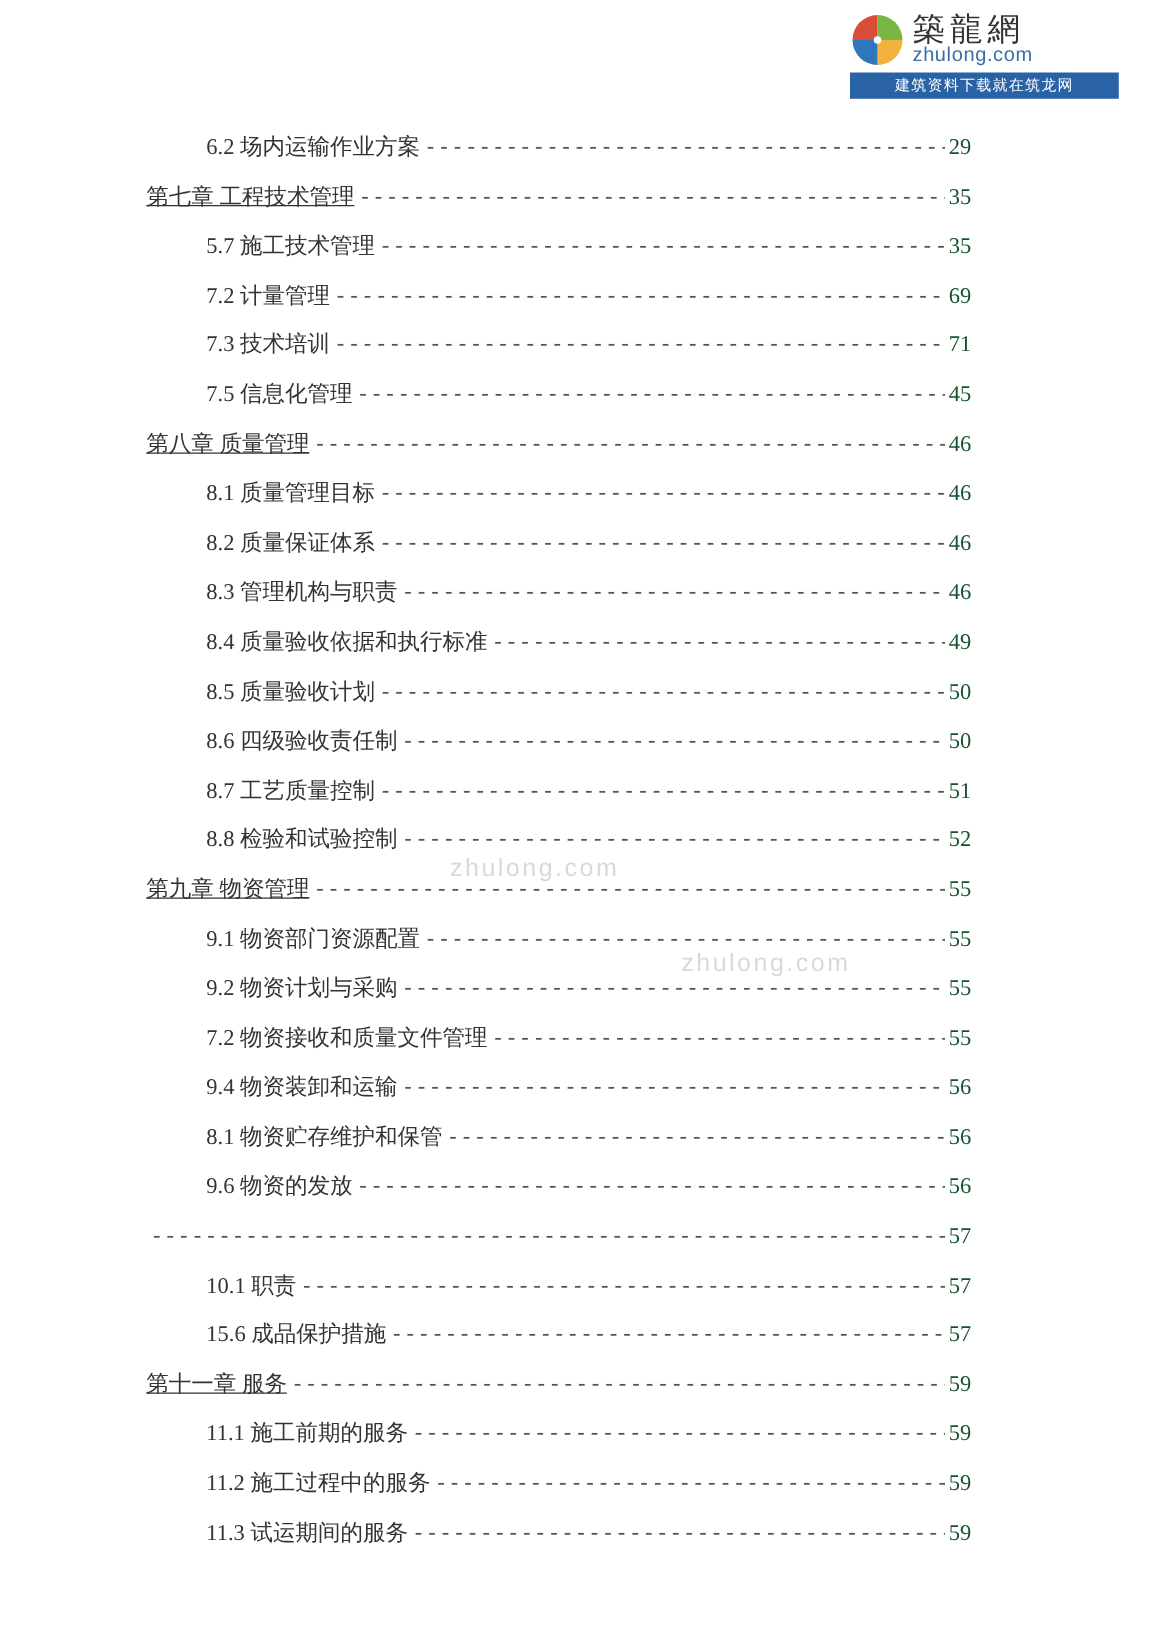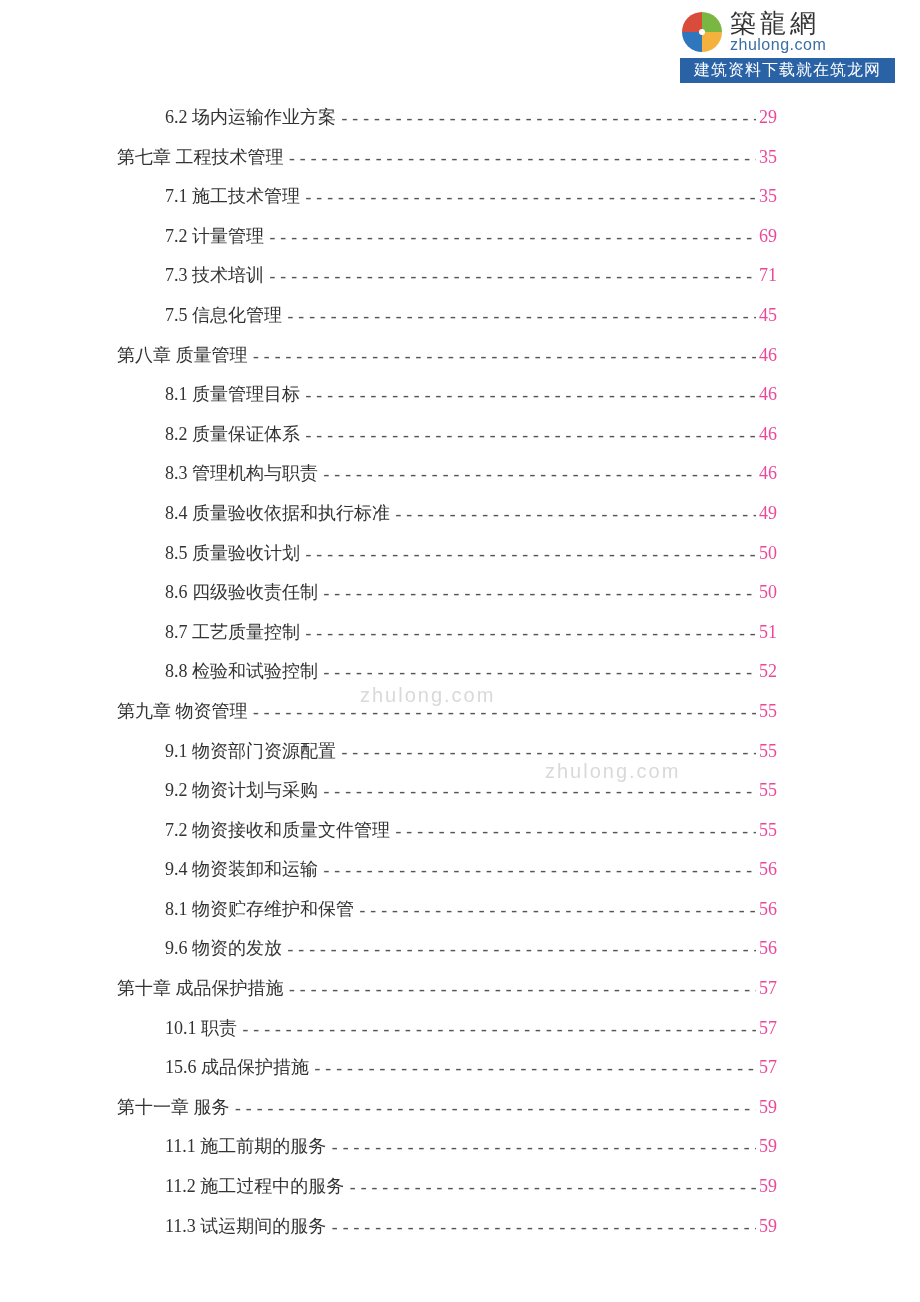--- a/index.html
+++ b/index.html
@@ -47,21 +47,21 @@
   .logo-en {
     font-family: Arial, sans-serif;
     font-size: 16px;
     color: #3a6ea5;
     letter-spacing: 0.5px;
   }
   .logo-strip {
     margin-top: 2px;
     background: #2a62a6;
     color: #fff;
-    font-size: 16px;
+    font-size: 12px;
     text-align: center;
     padding: 2px 0;
     font-family: "SimSun", serif;
     letter-spacing: 1px;
   }
   .toc {
     position: absolute;
     top: 98px;
     left: 117px;
     width: 660px;
@@ -69,20 +69,21 @@
     color: #333;
     line-height: 2.2;
   }
   .toc-row {
     display: flex;
     align-items: center;
     white-space: nowrap;
   }
   .toc-row.chapter .label {
     font-weight: normal;
+    text-decoration: underline;
   }
   .toc-row.section {
     padding-left: 48px;
   }
   .label {
     flex: 0 0 auto;
   }
   .leader {
     flex: 1 1 auto;
     overflow: hidden;
@@ -90,21 +91,21 @@
     margin: 0 3px;
     font-family: "SimSun", monospace;
     letter-spacing: 0;
   }
   .leader::after {
     content: "-----------------------------------------------------------------------------------------------------";
     display: inline-block;
   }
   .pnum {
     flex: 0 0 auto;
-    color: #ec4899;
+    color: #14532d;
   }
   .watermark {
     position: absolute;
     font-family: Arial, sans-serif;
     font-size: 20px;
     letter-spacing: 2px;
     color: #d9d9d9;
     pointer-events: none;
     user-select: none;
   }
@@ -143,21 +144,21 @@
         <span class="label">6.2 场内运输作业方案 </span>
         <span class="leader"></span>
         <span class="pnum">29</span>
       </div>
       <div class="toc-row chapter">
         <span class="label">第七章 工程技术管理 </span>
         <span class="leader"></span>
         <span class="pnum">35</span>
       </div>
       <div class="toc-row section">
-        <span class="label">7.1 施工技术管理 </span>
+        <span class="label">5.7 施工技术管理 </span>
         <span class="leader"></span>
         <span class="pnum">35</span>
       </div>
       <div class="toc-row section">
         <span class="label">7.2 计量管理 </span>
         <span class="leader"></span>
         <span class="pnum">69</span>
       </div>
       <div class="toc-row section">
         <span class="label">7.3 技术培训 </span>
@@ -243,21 +244,20 @@
         <span class="label">8.1 物资贮存维护和保管 </span>
         <span class="leader"></span>
         <span class="pnum">56</span>
       </div>
       <div class="toc-row section">
         <span class="label">9.6 物资的发放 </span>
         <span class="leader"></span>
         <span class="pnum">56</span>
       </div>
       <div class="toc-row chapter">
-        <span class="label">第十章 成品保护措施 </span>
         <span class="leader"></span>
         <span class="pnum">57</span>
       </div>
       <div class="toc-row section">
         <span class="label">10.1 职责 </span>
         <span class="leader"></span>
         <span class="pnum">57</span>
       </div>
       <div class="toc-row section">
         <span class="label">15.6 成品保护措施 </span>

